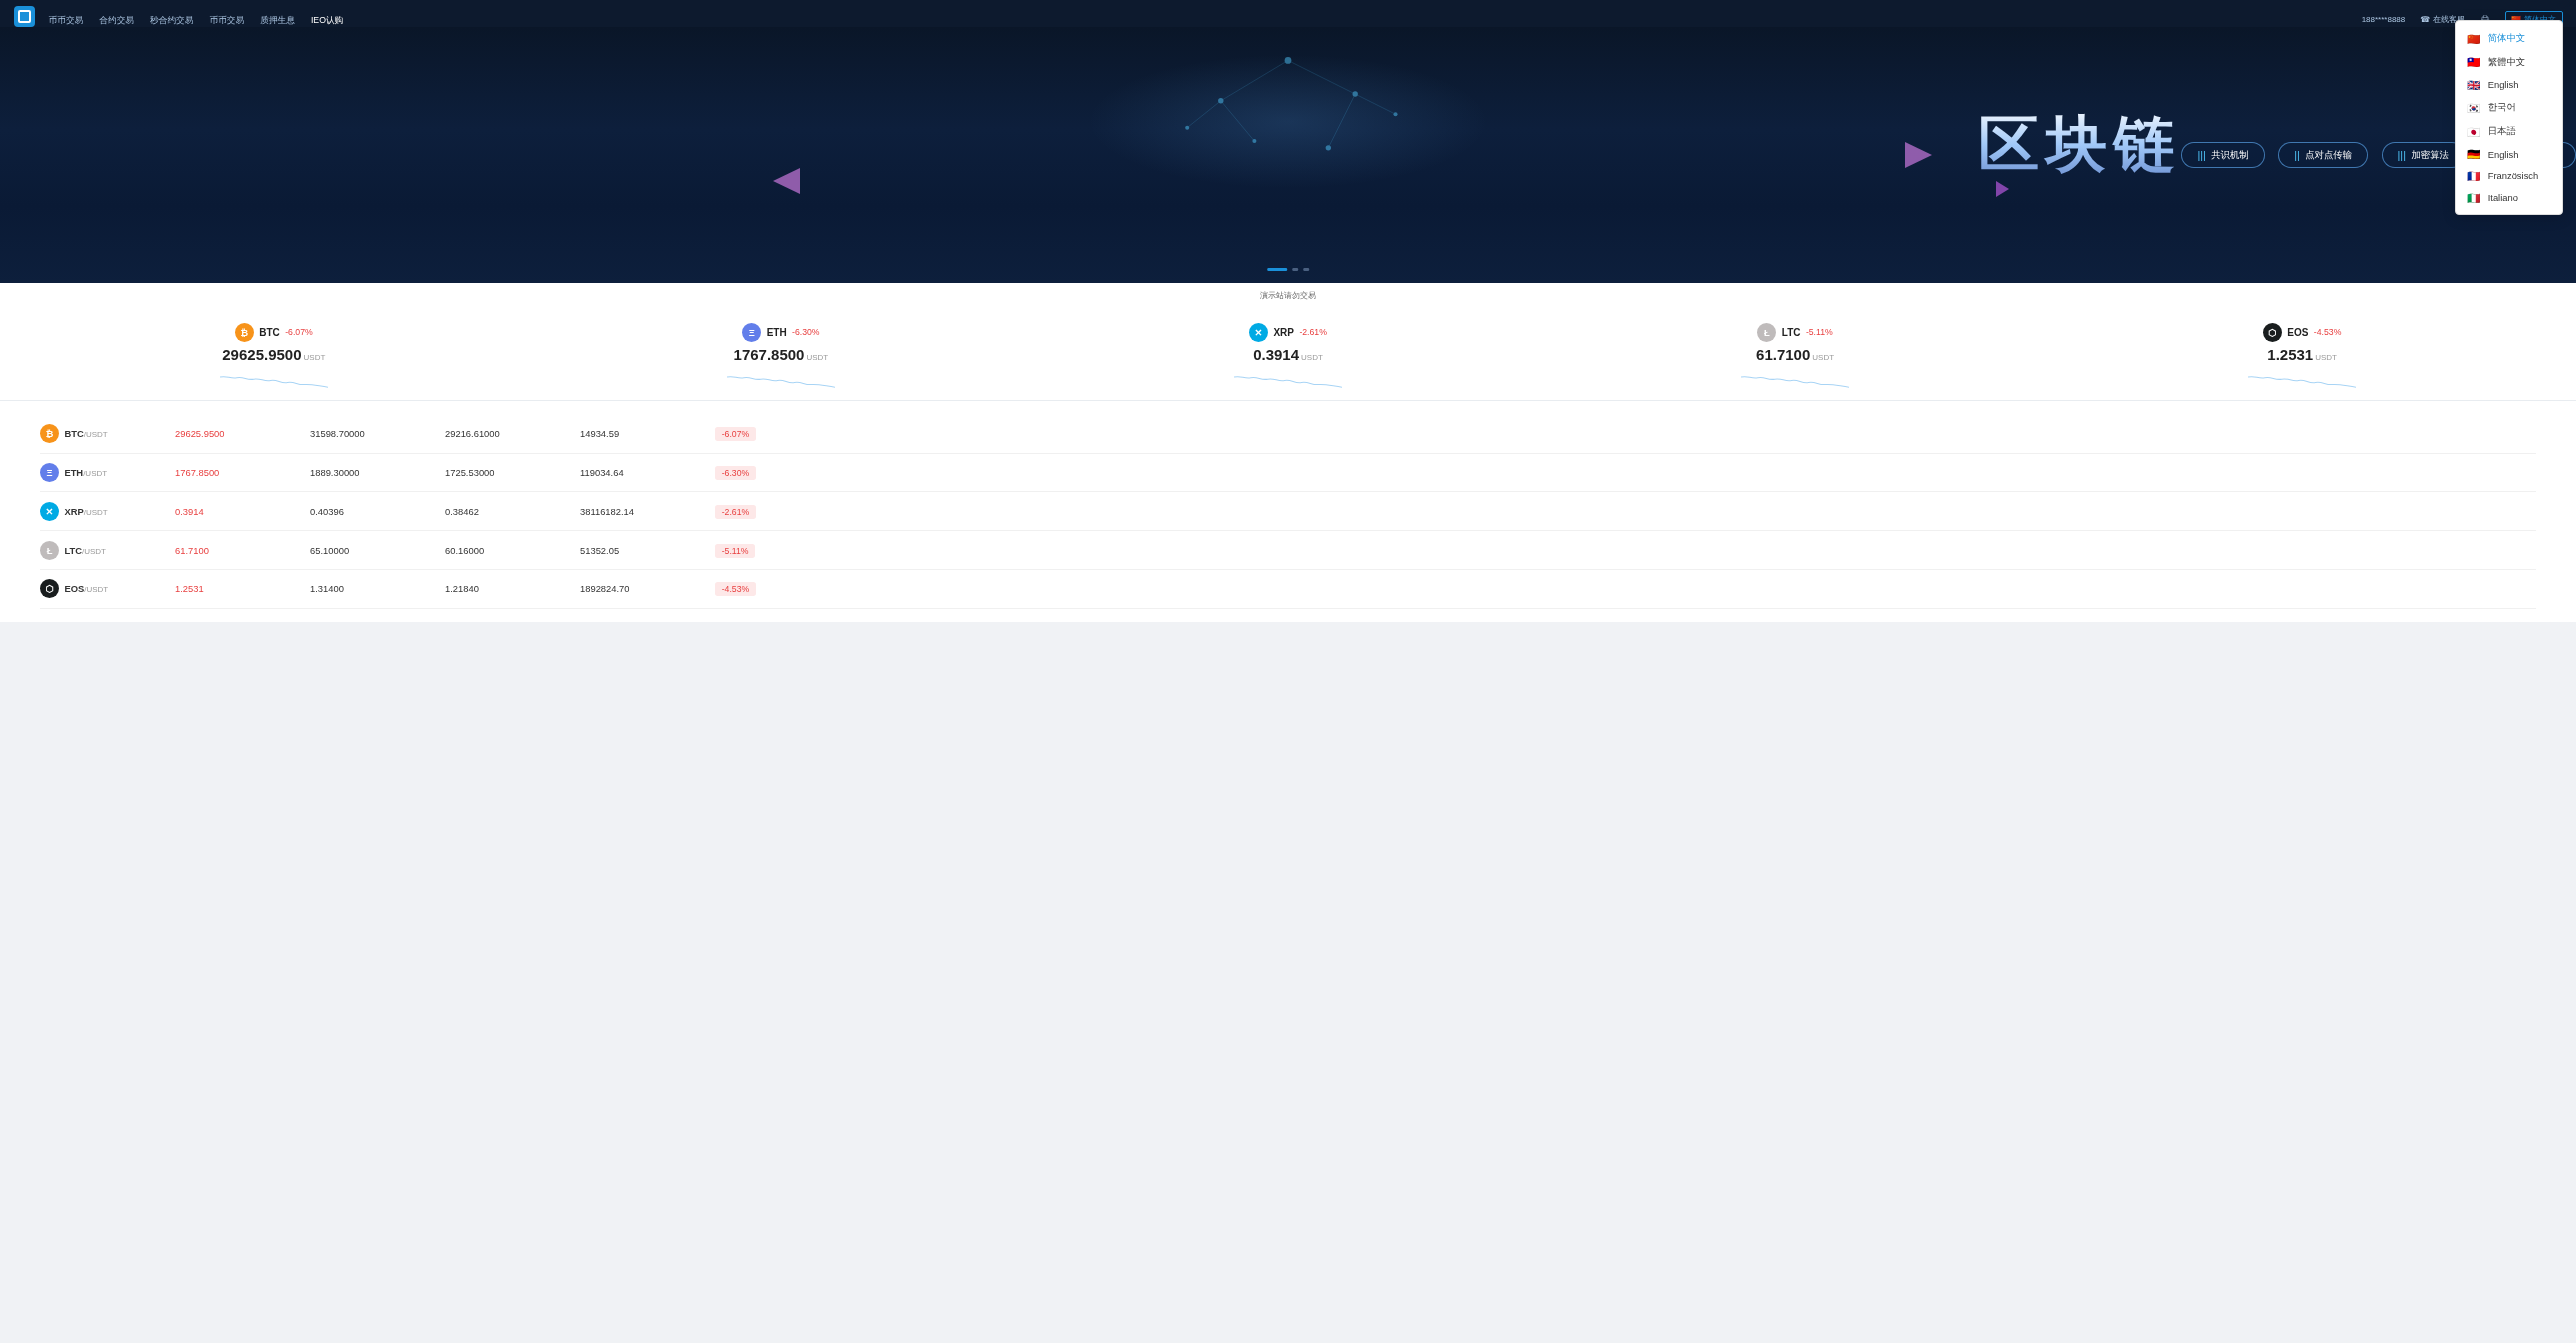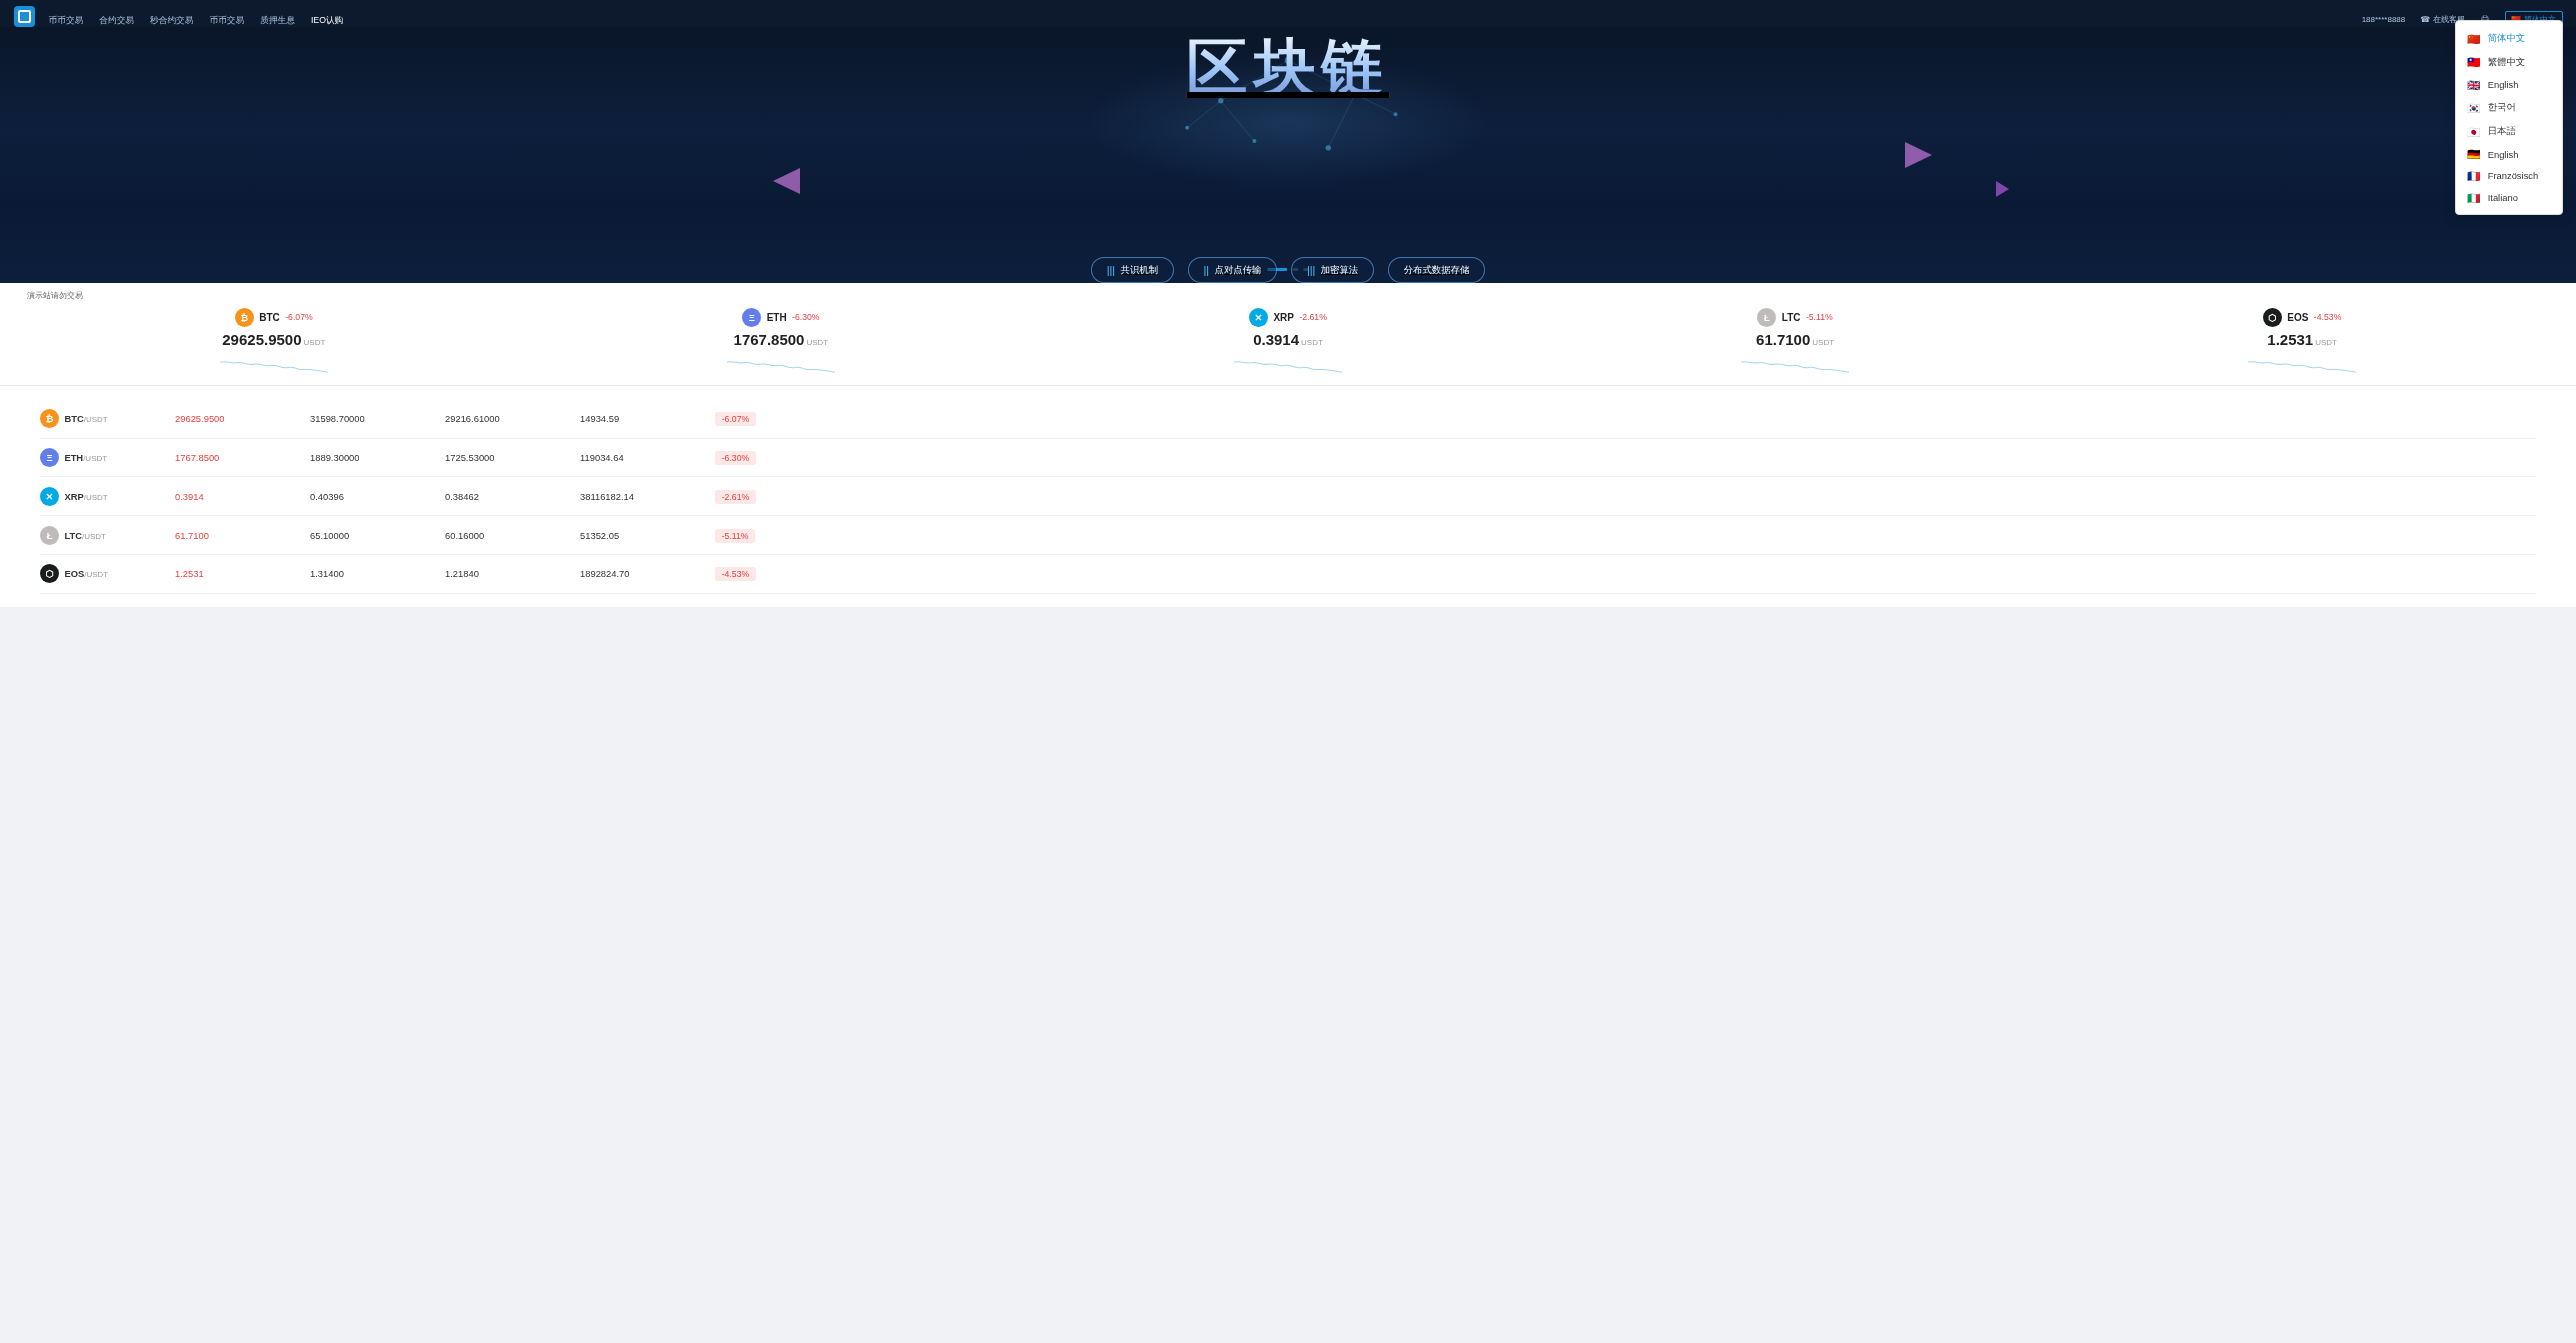--- a/index.html
+++ b/index.html
@@ -63,26 +63,25 @@
       padding: 1.3px 5.4px;
       border-radius: 2px;
       font-size: 8px;
     }
 
     
     .hero {
       background: linear-gradient(180deg, #0a1628 0%, #0d1f3c 40%, #0a1a35 70%, #0d1f3c 100%);
       min-height: 256px;
       display: flex;
-      flex-direction: column;
-      align-items: center;
-      justify-content: space-between;
+      flex-direction: row;
+      align-items: center;
+      justify-content: flex-end;
       position: relative;
       overflow: hidden;
-      text-decoration: underline;
     }
     .hero-title {
       font-size: 61px;
       font-weight: 900;
       color: transparent;
       background: linear-gradient(180deg, #ffffff 0%, #a0c8f8 50%, #6688cc 100%);
       -webkit-background-clip: text;
       background-clip: text;
       text-shadow: none;
       letter-spacing: 6.7px;
@@ -142,24 +141,24 @@
       background: #4a6080;
     }
 
     
     .ticker-bar {
       background: #fff;
       padding: 6.7px 27px;
       border-bottom: 0.7px solid #e8ecf0;
     }
     .ticker-label {
-      text-align: left;
+      text-align: center;
       color: #666;
       font-size: 8px;
-      margin-bottom: 7px;
+      margin-bottom: 22px;
     }
     .ticker-items {
       display: flex;
       justify-content: space-around;
       gap: 13.5px;
     }
     .ticker-item {
       display: flex;
       flex-direction: column;
       align-items: center;

